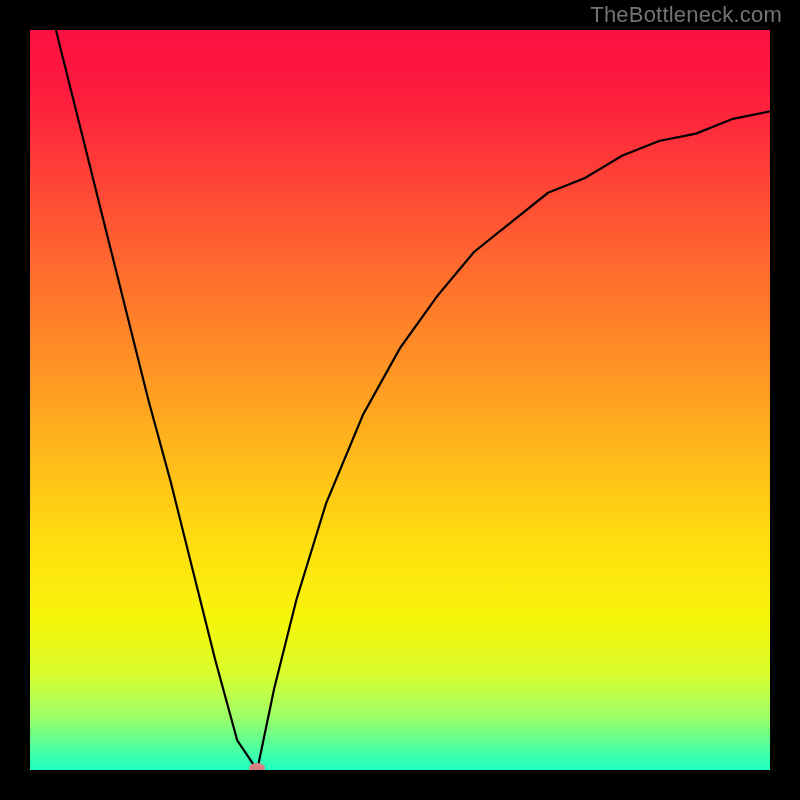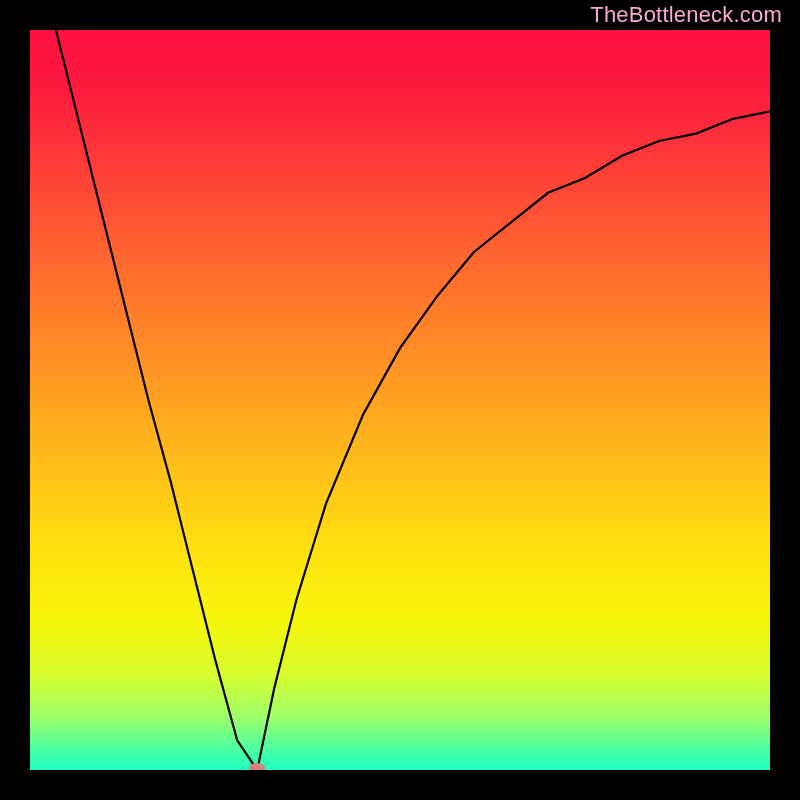--- a/index.html
+++ b/index.html
@@ -14,21 +14,21 @@
   .container {
     position: relative;
     width: 800px;
     height: 800px;
     background: #000;
   }
   .watermark {
     position: absolute;
     top: 2px;
     right: 18px;
-    color: #f9a8d4;
+    color: #737373;
     font-size: 22px;
     font-weight: 500;
     letter-spacing: 0.2px;
     z-index: 10;
   }
   .plot-area {
     position: absolute;
     left: 30px;
     top: 30px;
     width: 740px;

